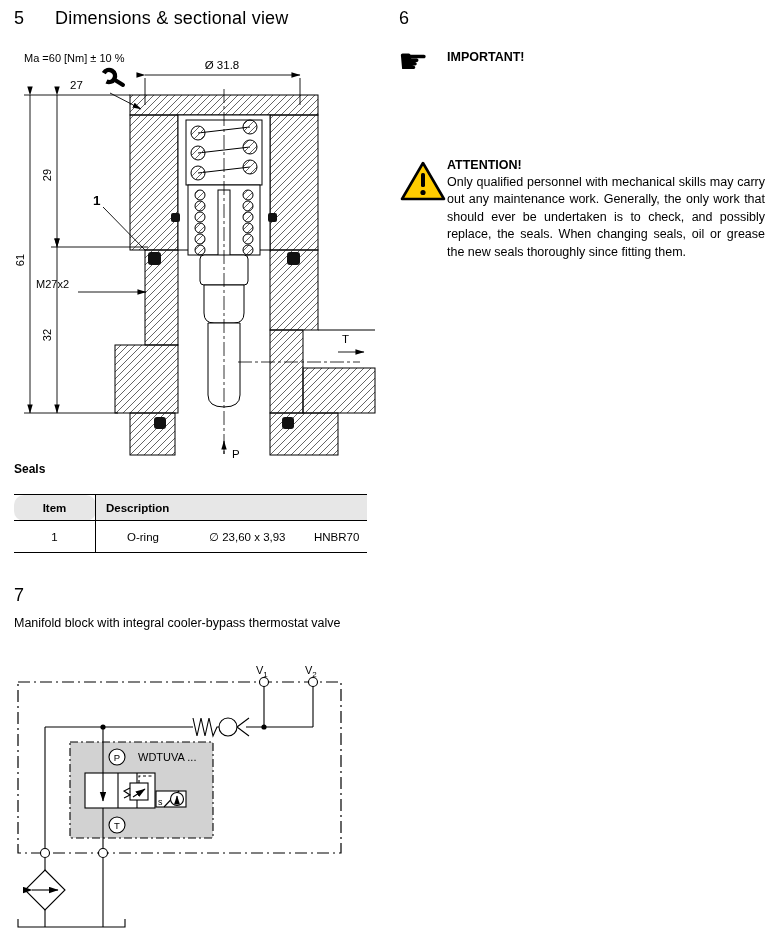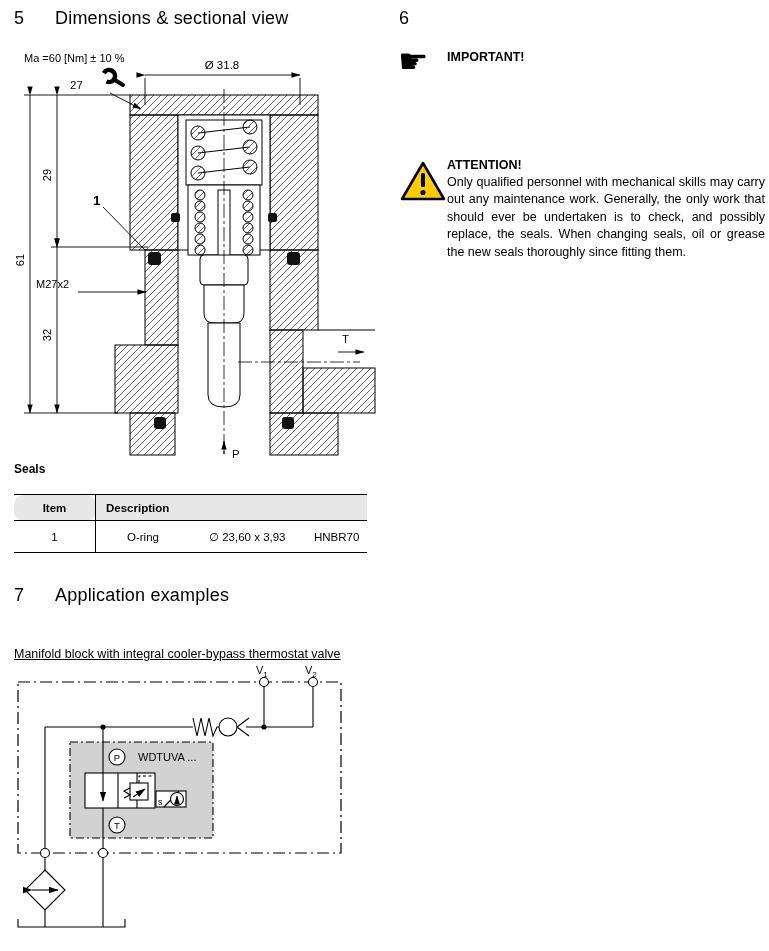--- a/index.html
+++ b/index.html
@@ -186,23 +186,22 @@
       </svg>
     </div>
     <div class="txt">
       <div class="ttl">ATTENTION!</div>
       <div class="body">Only qualified personnel with mechanical skills may carry out any maintenance work. Generally, the only work that should ever be undertaken is to check, and possibly replace, the seals. When changing seals, oil or grease the new seals tho­roughly since fitting them.</div>
     </div>
   </div>
 
   <h2 class="sec abs" style="left:14px;top:585px;width:370px;">
     <span class="num">7</span>
-    <span>Application examples</span>
   </h2>
-  <div class="abs caption" style="left:14px;top:647px;text-decoration:underline;">Manifold block with integral cooler-bypass thermostat valve</div>
+  <div class="abs caption" style="left:14px;top:616px;">Manifold block with integral cooler-bypass thermostat valve</div>
 
   <svg class="abs" style="left:8px;top:648px;" width="352" height="300" viewBox="0 0 352 300">
     <defs>
       <marker id="sar" orient="auto" markerWidth="10" markerHeight="8" refX="8.5" refY="3">
         <path d="M0,0 L9,3 L0,6 Z" fill="#000"></path>
       </marker>
     </defs>
 
     <rect x="10" y="34" width="323" height="171" fill="none" stroke="#000" stroke-width="1.2" stroke-dasharray="12 4 2 4"></rect>
 

